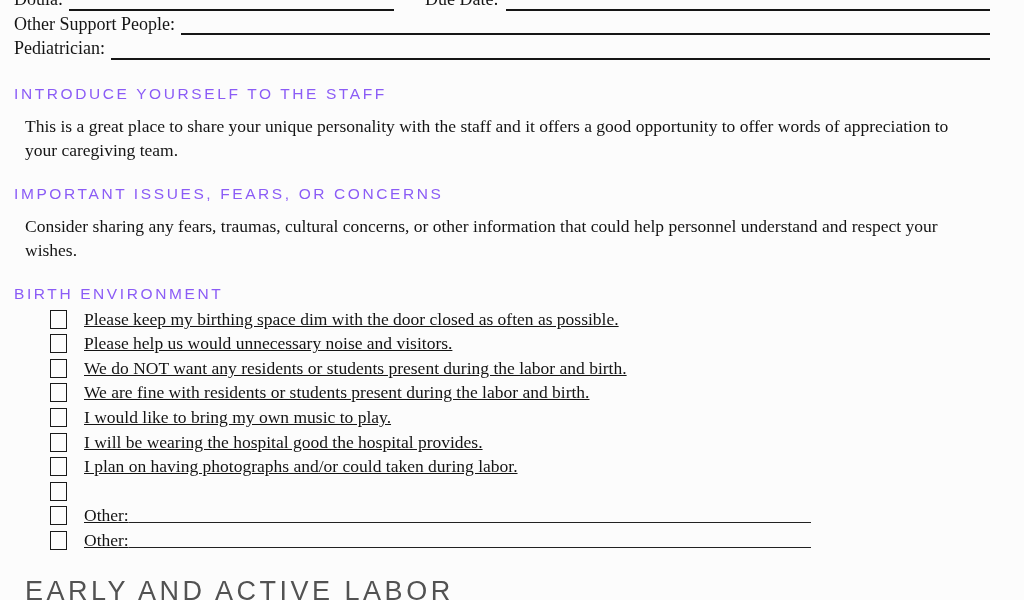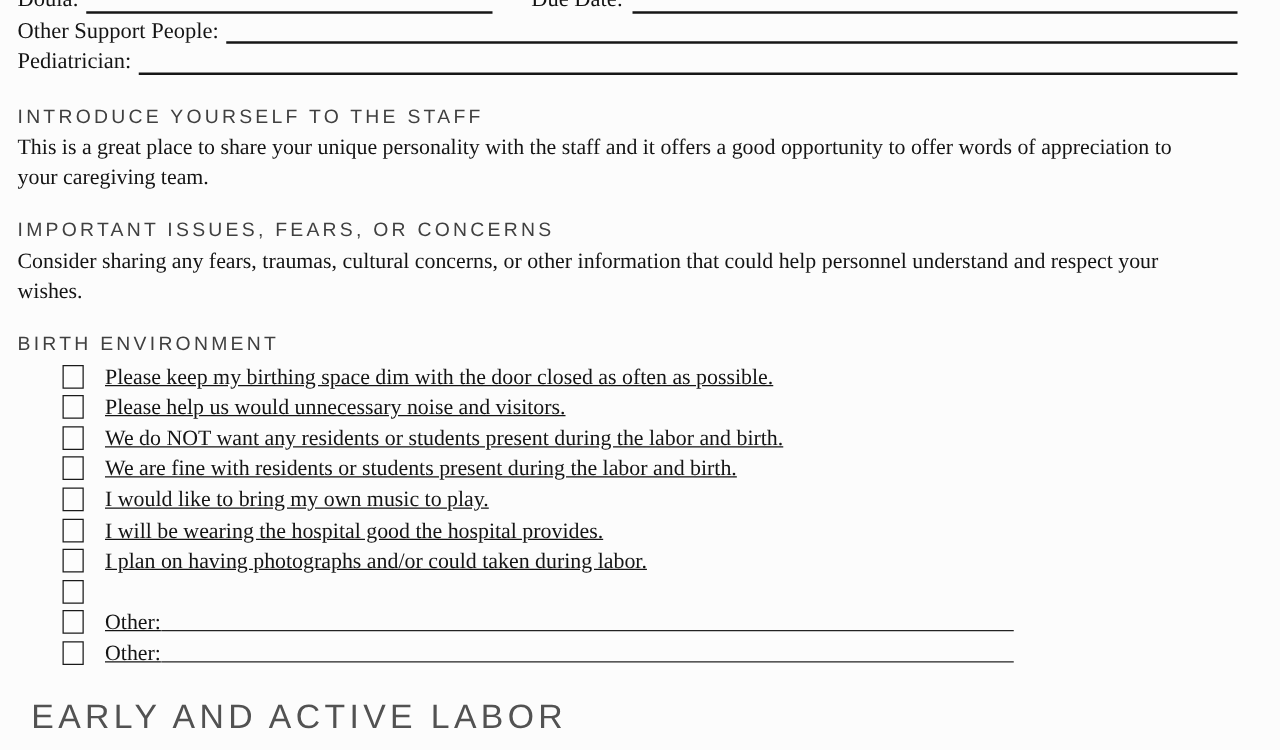--- a/index.html
+++ b/index.html
@@ -41,34 +41,34 @@
   .duedate-line { margin-left: 8px; }
   .after-label-line { margin-left: 6px; }
 
   
   h2 {
     font-family: "Liberation Sans", "DejaVu Sans", sans-serif;
     font-weight: 400;
     font-size: 15.5px;
     line-height: 19px;
     letter-spacing: 2.6px;
-    color: #404040;
+    color: #8b5cf6;
     margin: 21px 0 2px 0;
   }
   h2.big {
     font-size: 27px;
     line-height: 32px;
     letter-spacing: 3.5px;
     color: #525252;
     margin-top: 22px;
     margin-left: 11px;
   }
 
   p {
-    margin: 0;
+    margin: 11px;
     font-size: 17.5px;
     line-height: 24.6px;
     max-width: 935px;
   }
 
   
   .checklist { margin-top: 4px; }
   .check-row {
     display: flex;
     align-items: center;

